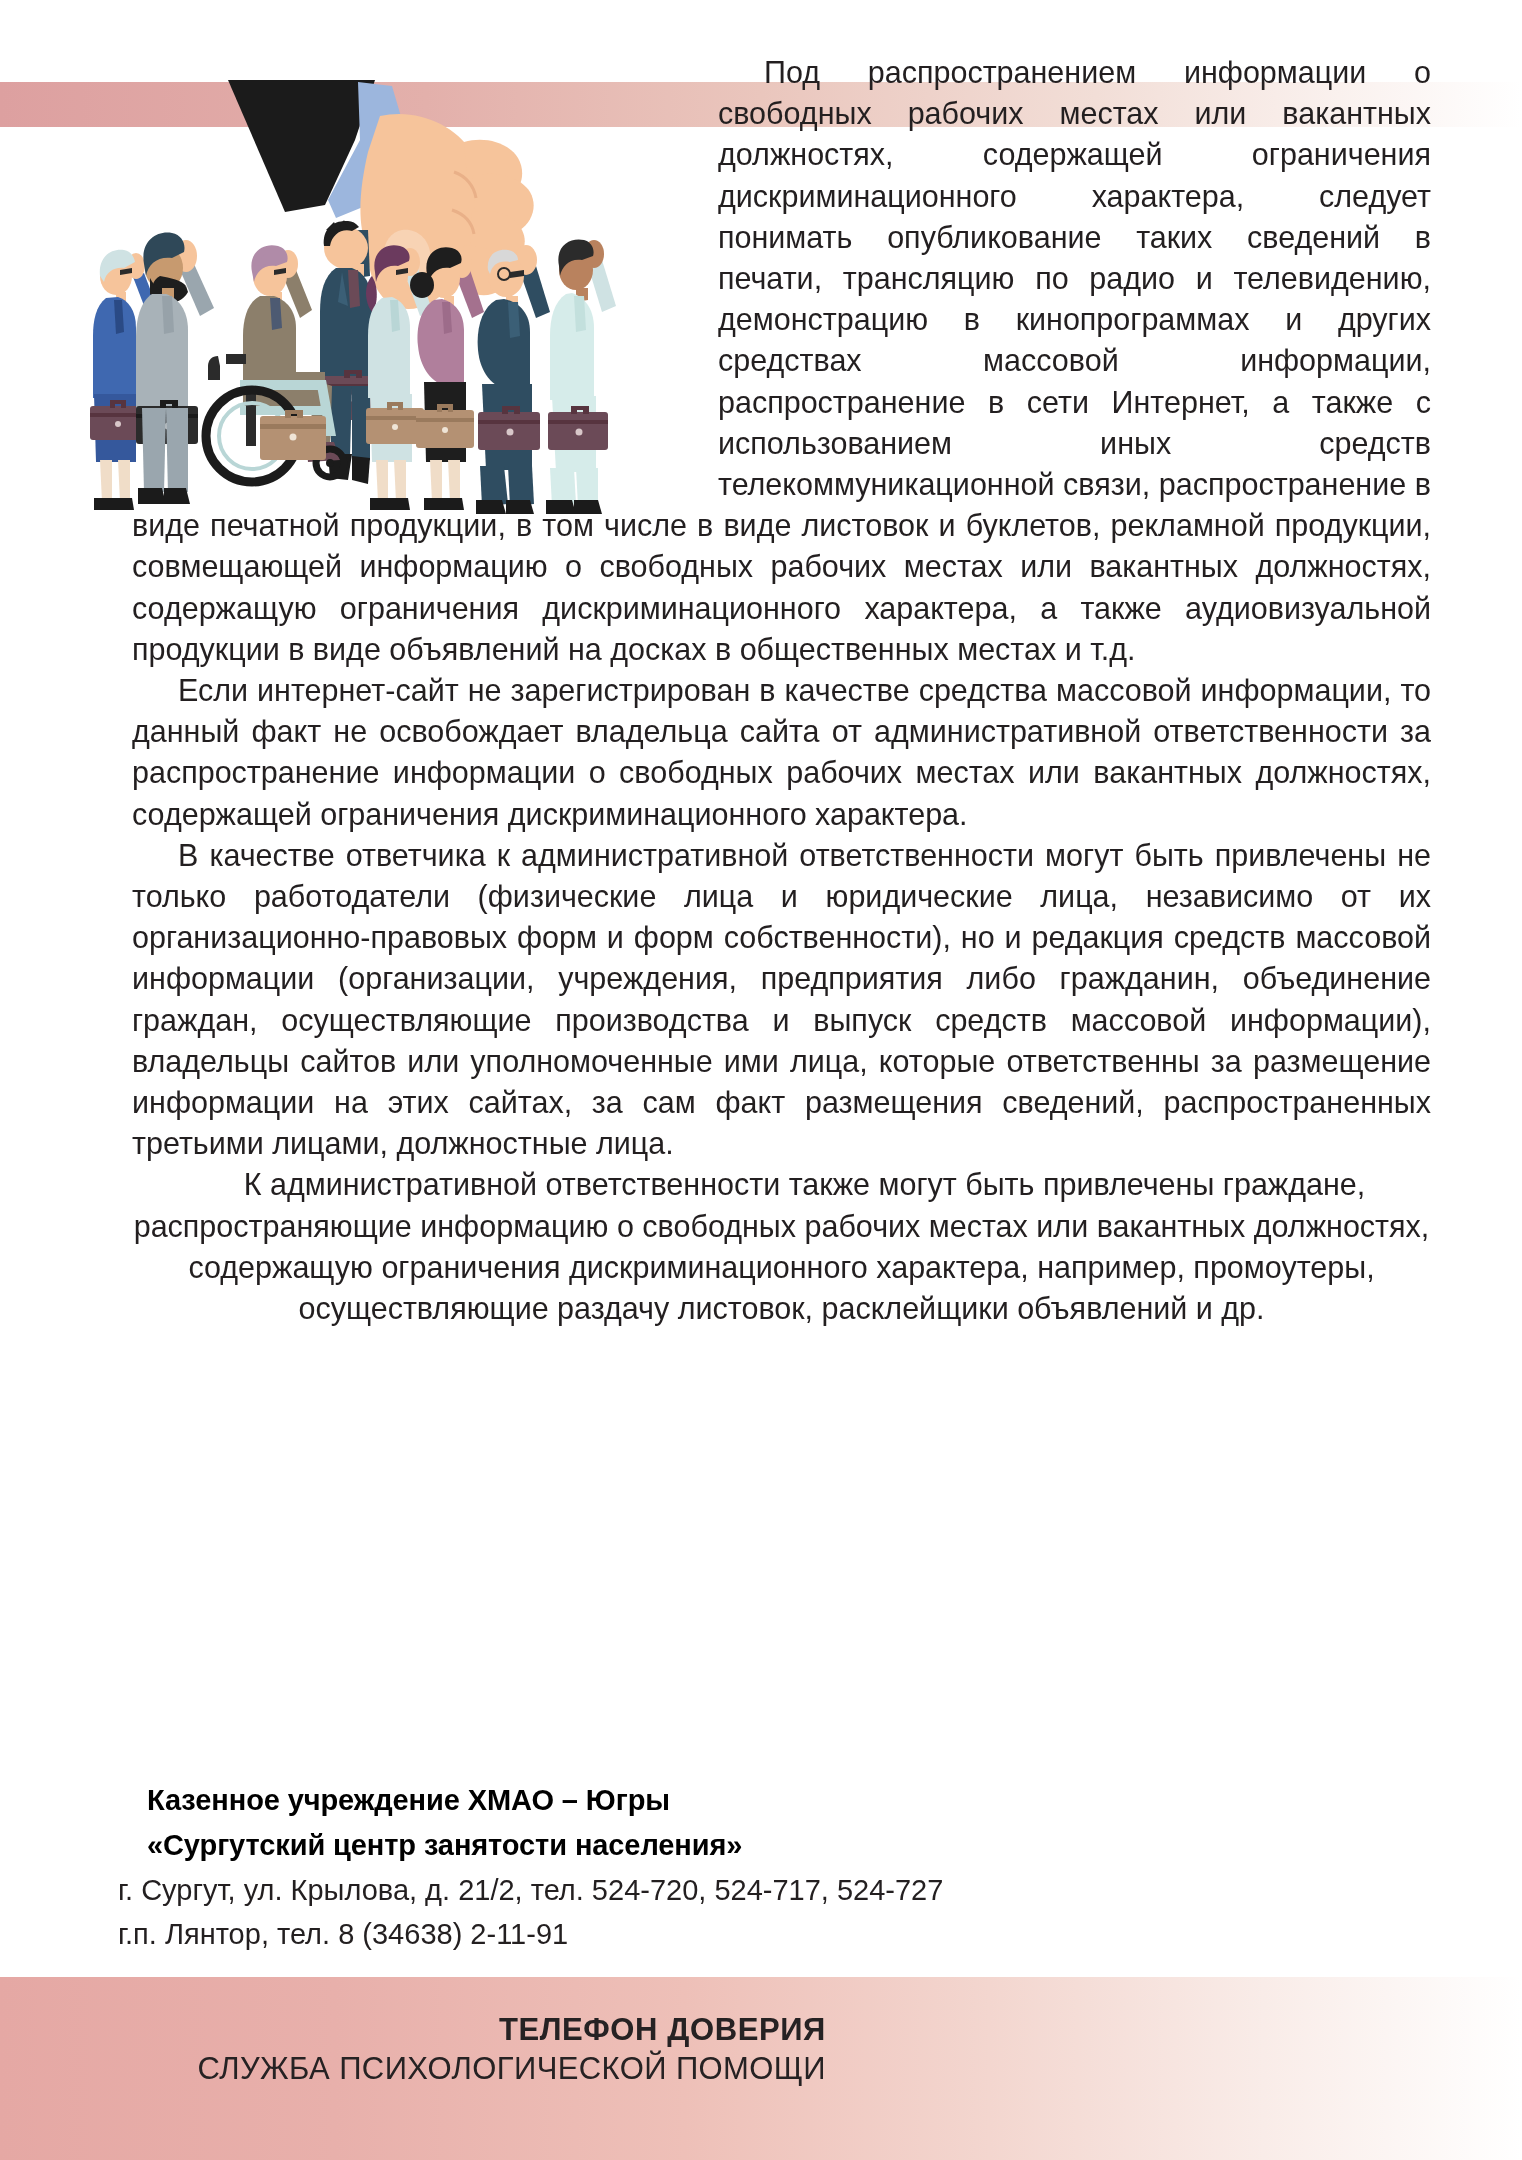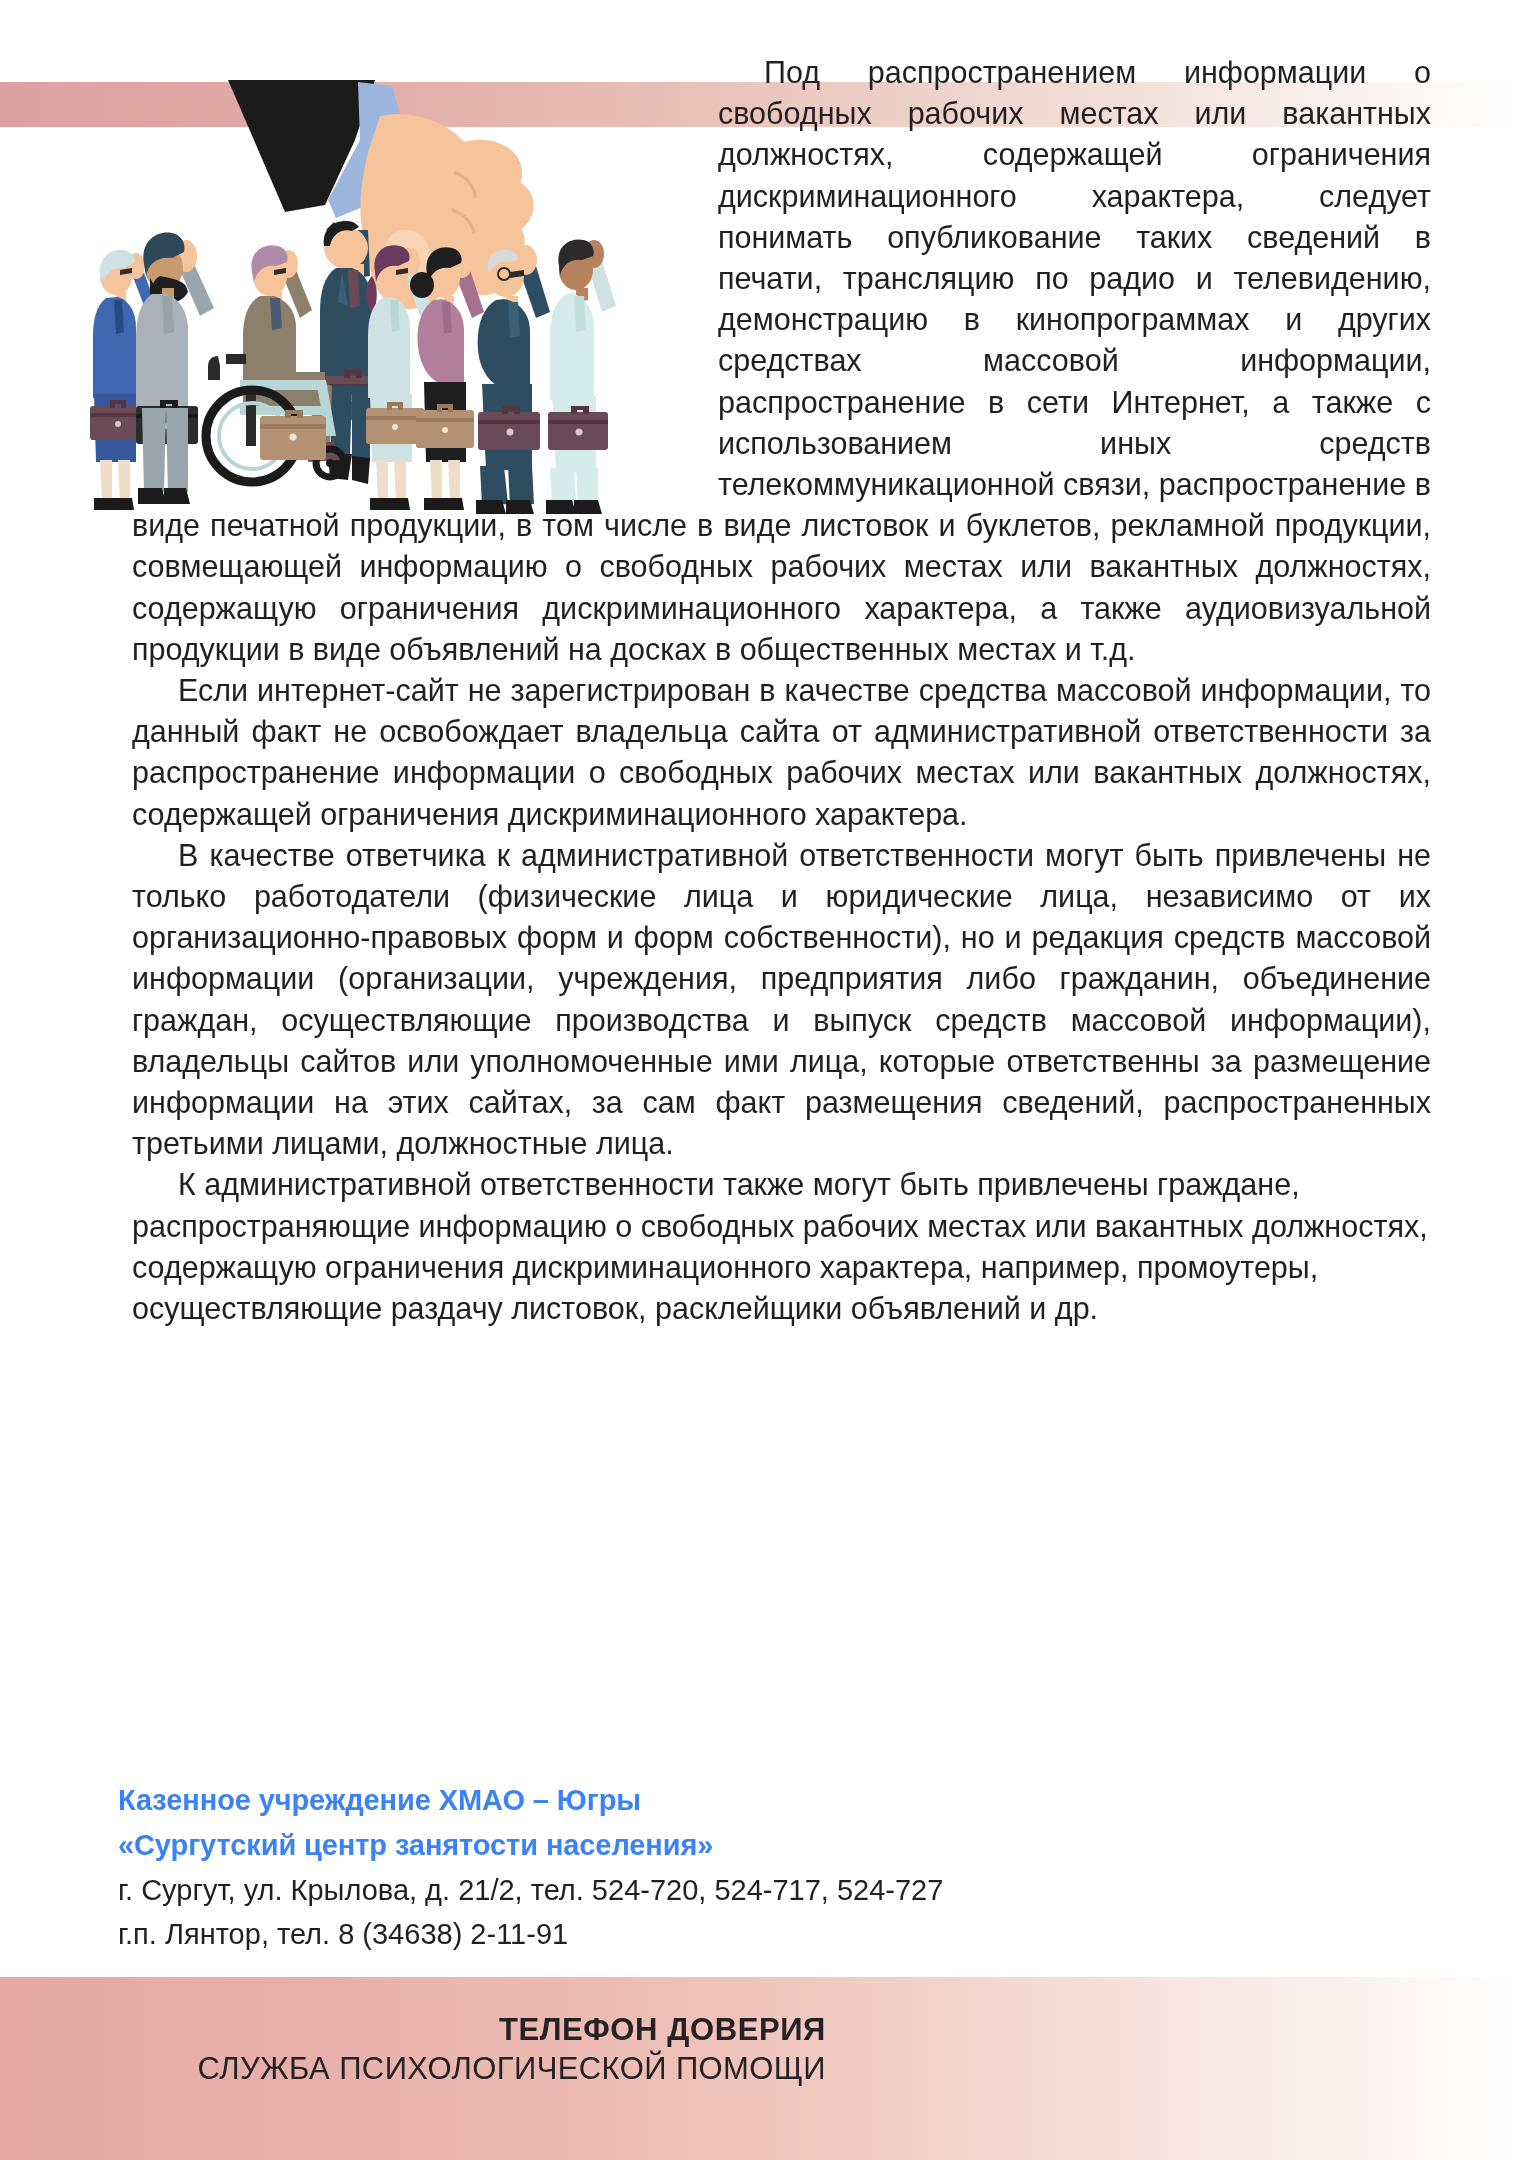--- a/index.html
+++ b/index.html
@@ -45,42 +45,43 @@
     font-size: 30.5px;
     line-height: 41.2px;
     text-align: justify;
   }
   #article p {
     margin: 0;
     text-align: justify;
     text-justify: inter-word;
   }
   #article p.indent { text-indent: 46px; margin-left: 14px; }
-  #article p:last-of-type { text-align: left; }
+  #article p:last-of-type { text-align: center; }
 
   
   .art-spacer {
     float: left;
     width: 600px;
     height: 430px;
   }
 
   
   #org {
     position: absolute;
     left: 118px;
     top: 1778px;
     width: 1200px;
   }
   #org .org-line {
-    color: #3b82f6;
+    color: #000000;
     font-weight: bold;
     font-size: 29px;
     line-height: 45px;
     letter-spacing: -0.1px;
+    margin-left: 29px;
   }
   #org .addr-line {
     color: #231f20;
     font-size: 29px;
     line-height: 44px;
   }
 
   
   #footer {
     position: absolute;

